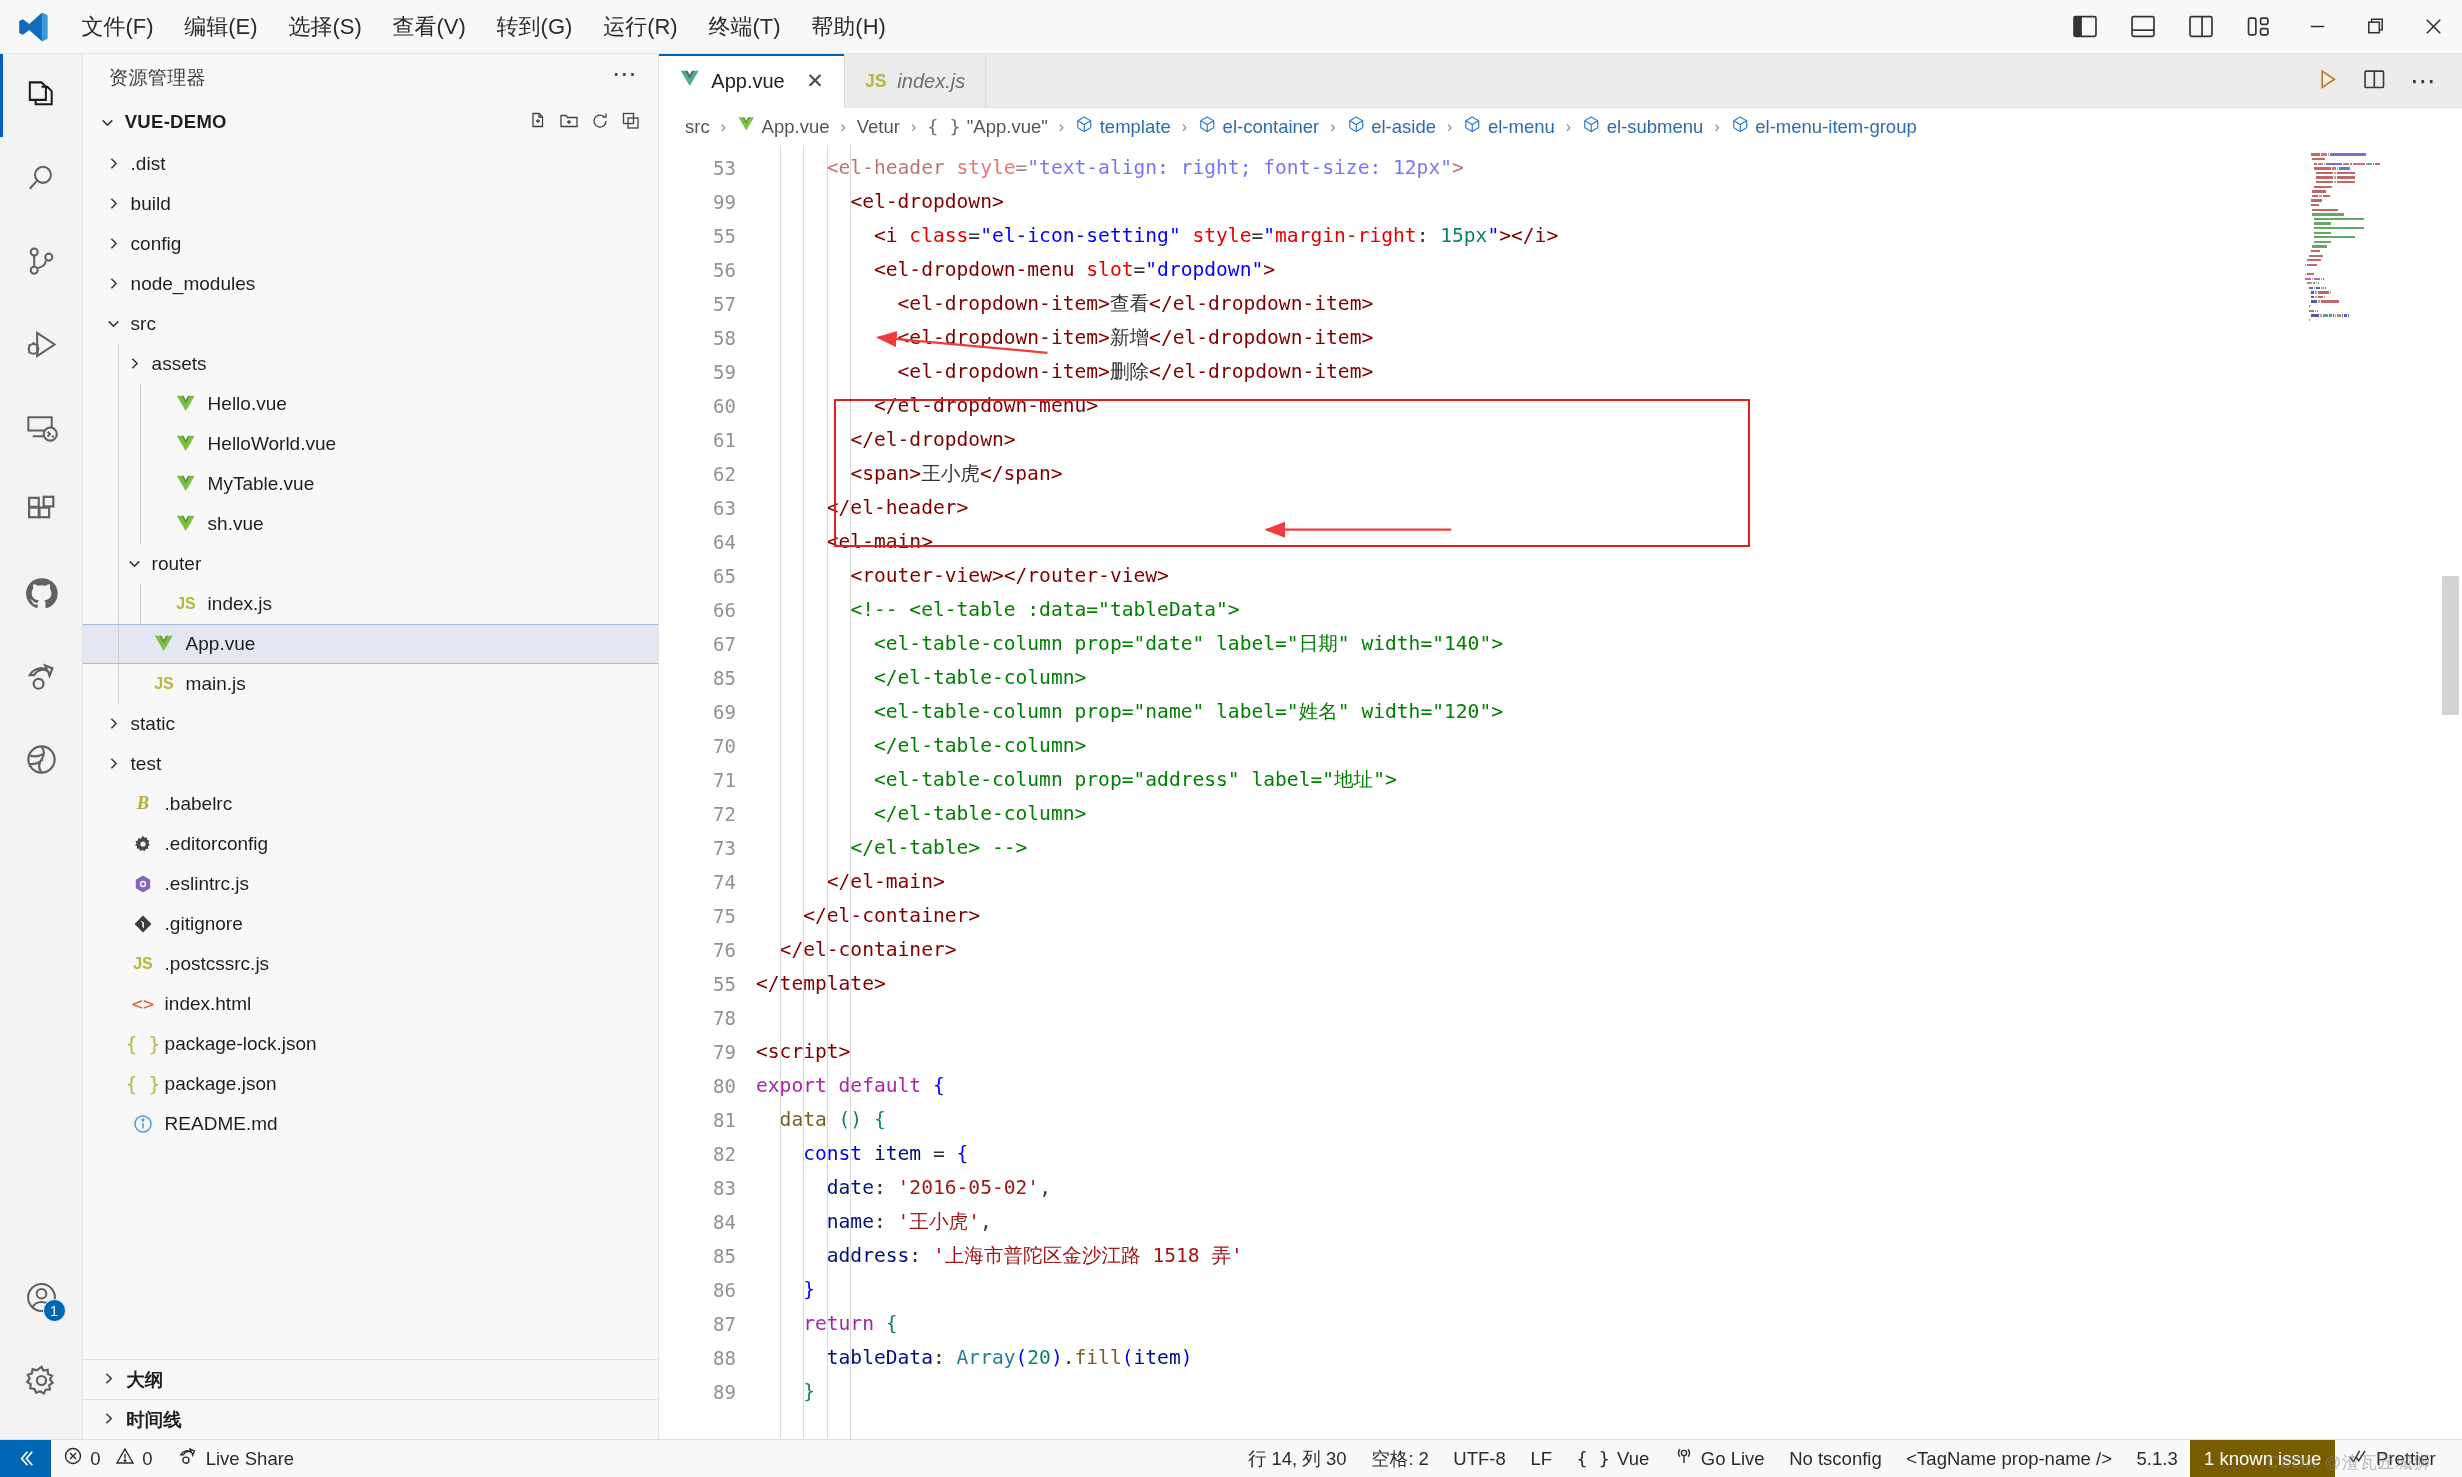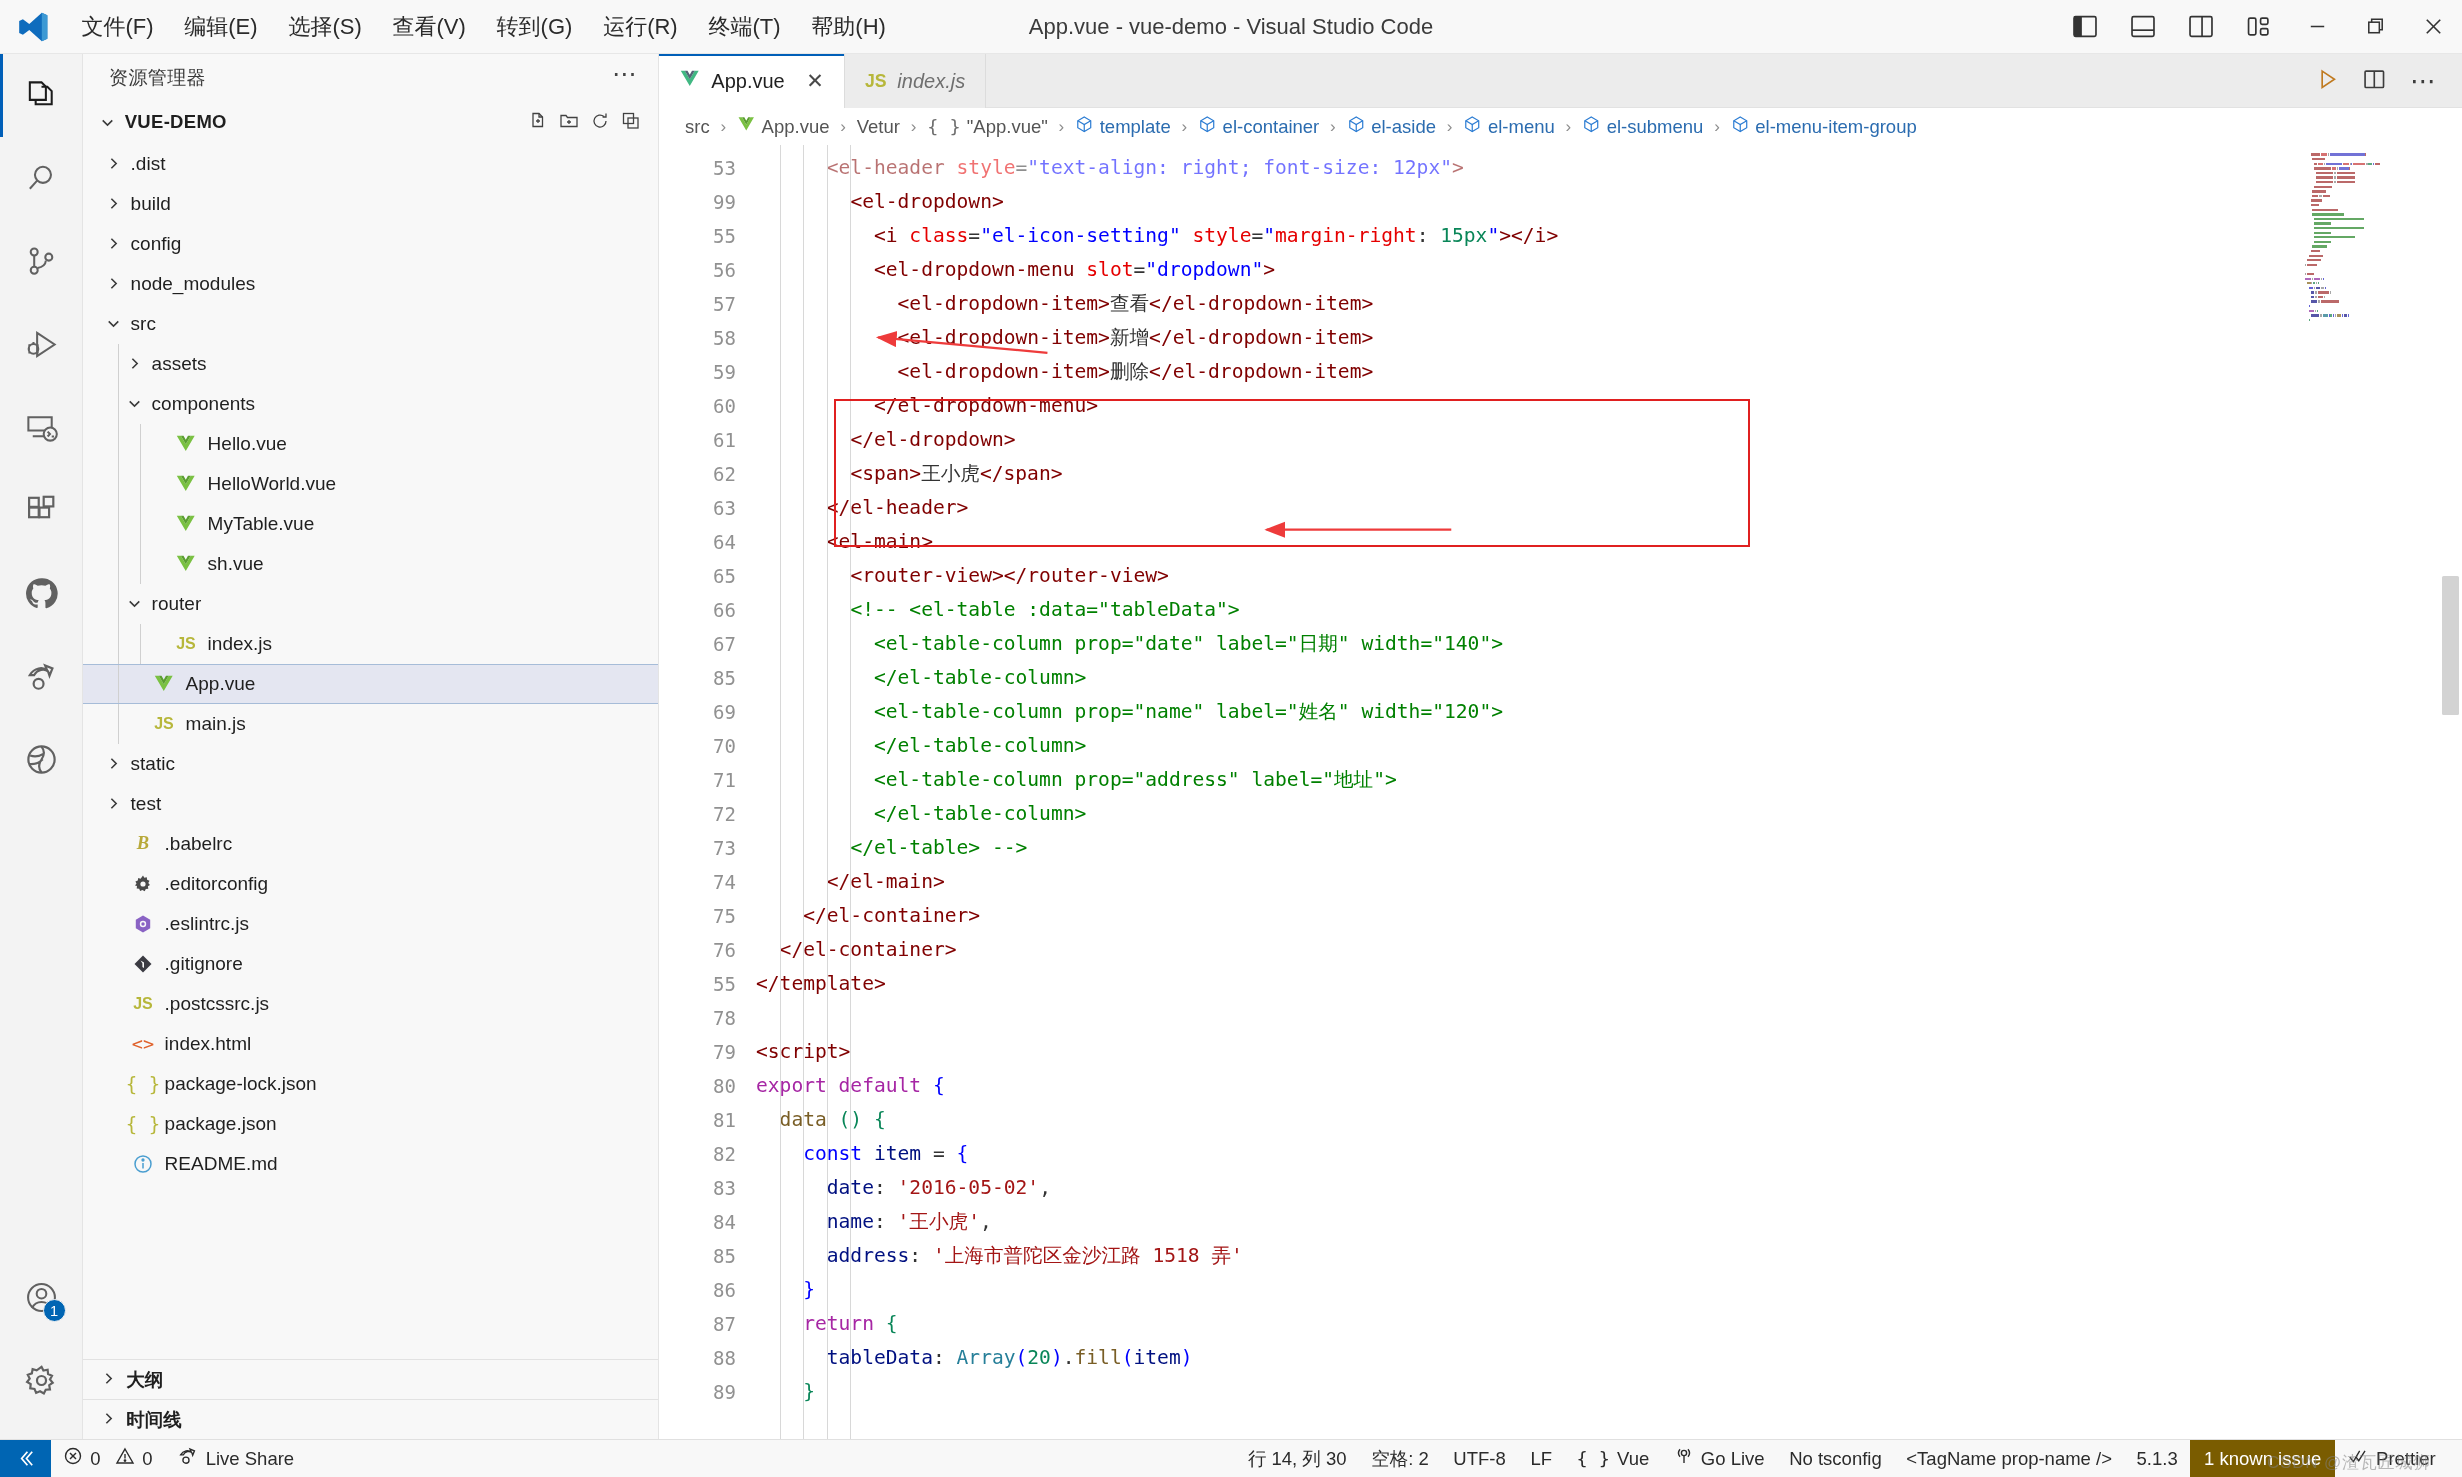--- a/index.html
+++ b/index.html
@@ -223,21 +223,20 @@
     <div class="menu-list">
       <div class="menu-item">文件(F)</div>
       <div class="menu-item">编辑(E)</div>
       <div class="menu-item">选择(S)</div>
       <div class="menu-item">查看(V)</div>
       <div class="menu-item">转到(G)</div>
       <div class="menu-item">运行(R)</div>
       <div class="menu-item">终端(T)</div>
       <div class="menu-item">帮助(H)</div>
     </div>
-    <div class="window-title">App.vue - vue-demo - Visual Studio Code</div>
     <div class="title-right">
       <div class="tb-btn">
         <svg width="26" height="23" viewBox="0 0 24 22">
             <rect x="1.5" y="1.5" width="21" height="19" fill="none" stroke="#333" stroke-width="1.6" rx="1.5"></rect>
             <rect x="1.5" y="1.5" width="7.5" height="19" fill="#333"></rect>
           </svg>
       </div>
       <div class="tb-btn">
         <svg width="26" height="23" viewBox="0 0 24 22">
             <rect x="1.5" y="1.5" width="21" height="19" fill="none" stroke="#333" stroke-width="1.6" rx="1.5"></rect>
@@ -443,29 +442,20 @@
             <span class="row-label">src</span>
           </div>
           <div class="row">
             <div class="indent-guide" style="left: 35px;"></div>
             <span class="chev-cell" style="margin-left: 38px;">
               <svg width="17" height="17" viewBox="0 0 16 16" fill="none" stroke="#3b3b3b" stroke-width="1.5">
                 <polyline points="6,3.5 10.5,8 6,12.5"></polyline>
               </svg>
             </span>
             <span class="row-label">assets</span>
-          </div>
-          <div class="row">
-            <div class="indent-guide" style="left: 35px;"></div>
-            <span class="chev-cell" style="margin-left: 38px;">
-              <svg width="17" height="17" viewBox="0 0 16 16" fill="none" stroke="#3b3b3b" stroke-width="1.5">
-                <polyline points="3.5,6 8,10.5 12.5,6"></polyline>
-              </svg>
-            </span>
-            <span class="row-label">components</span>
           </div>
           <div class="row">
             <div class="indent-guide" style="left: 35px;"></div>
             <div class="indent-guide" style="left: 57px;"></div>
             <span class="chev-cell" style="margin-left: 60px;"></span>
             <span class="icon-cell">
               <svg width="21.5" height="21.5" viewBox="0 0 24 24">
                 <path d="M2 3h4.5L12 12.5 17.5 3H22L12 20z" fill="#7ac142"></path>
                 <path d="M6.5 3h3L12 7.5 14.5 3h3L12 12.5z" fill="#5a9e2f"></path>
               </svg>

